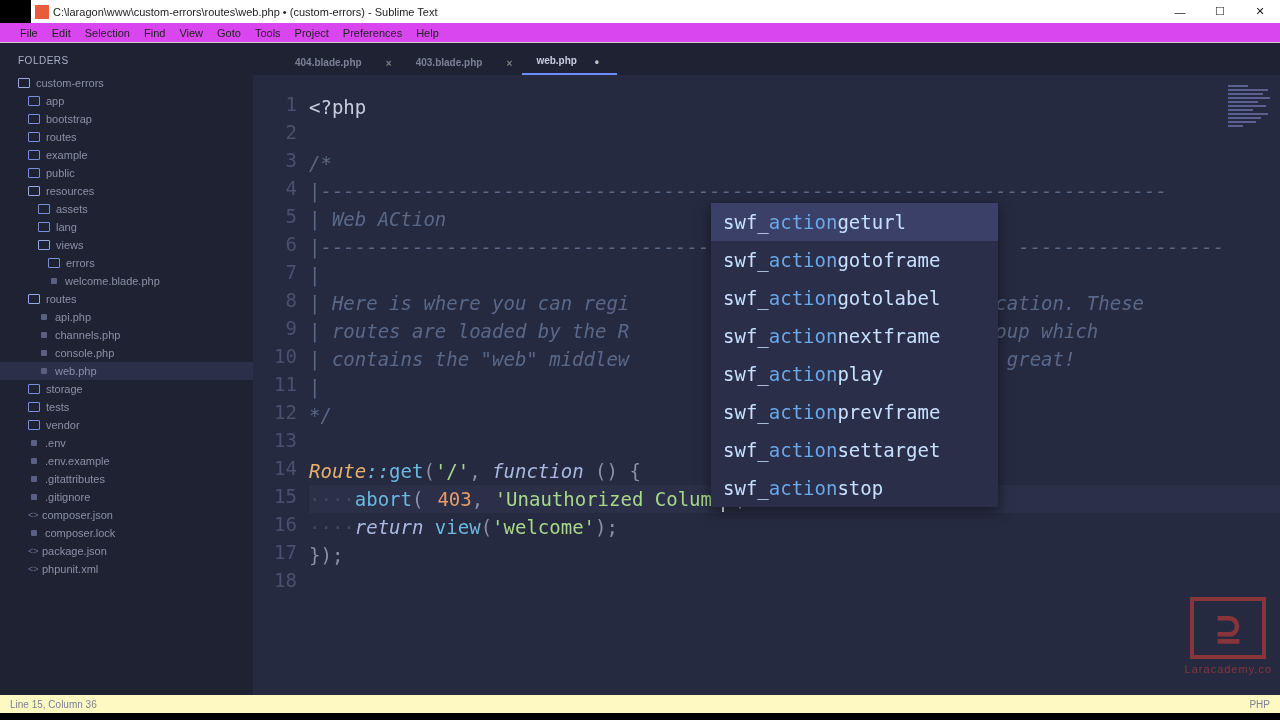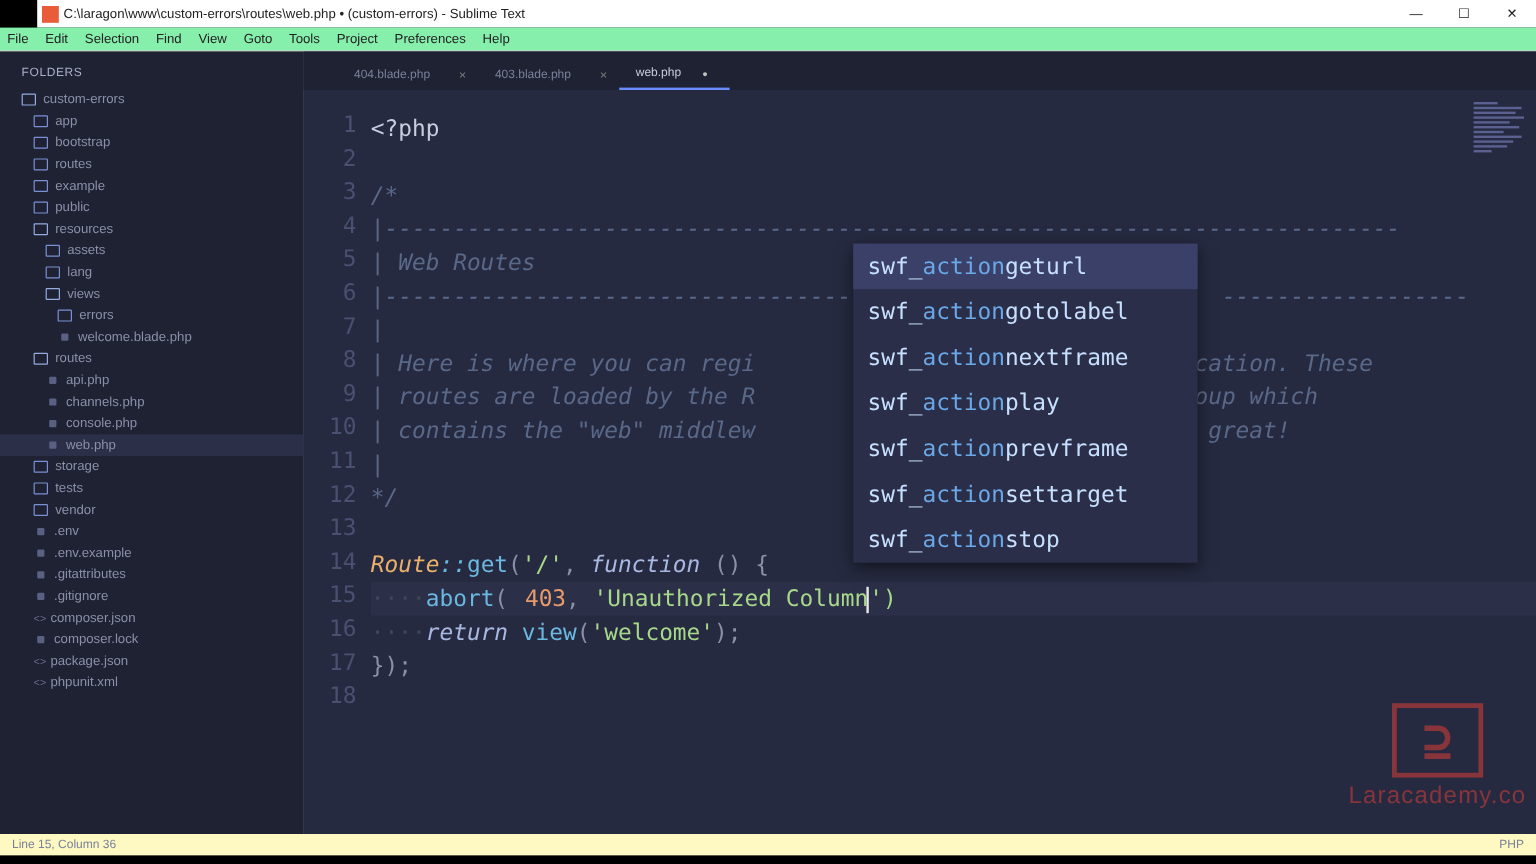--- a/index.html
+++ b/index.html
@@ -1,37 +1,37 @@
 <!DOCTYPE html>
 <html><head>
 <meta charset="utf-8">
 <style>
 * { margin: 0; padding: 0; box-sizing: border-box; }
 body { font-family: "Segoe UI", Arial, sans-serif; background: #000; width: 1280px; height: 720px; overflow: hidden; }
 .titlebar { height: 23px; background: #fff; display: flex; align-items: center; padding-left: 4px; font-size: 11px; color: #222; margin-left: 31px; }
 .titlebar .icon { width: 14px; height: 14px; background: #e85c3a; margin-right: 4px; display: inline-block; }
 .titlebar .controls { margin-left: auto; display: flex; }
 .titlebar .ctrl { width: 40px; height: 23px; display: flex; align-items: center; justify-content: center; font-size: 11px; color: #222; cursor: pointer; }
-.menubar { height: 20px; background: #86efac; display: flex; align-items: center; padding-left: 6px; font-size: 11px; color: #222; border-bottom: 1px solid #d0d0d0; }
+.menubar { height: 20px; background: #d946ef; display: flex; align-items: center; padding-left: 20px; font-size: 11px; color: #222; border-bottom: 1px solid #d0d0d0; }
 .menubar span { margin-right: 14px; cursor: pointer; }
-.app { display: flex; height: 652px; background: #737373; }
+.app { display: flex; height: 652px; background: #ec4899; }
 .sidebar { width: 253px; background: #1f2233; padding: 12px 0 0 0; color: #8a90a8; font-size: 11px; overflow: hidden; }
 .sidebar-title { padding: 0 0 8px 18px; font-size: 10px; letter-spacing: 0.5px; color: #aab0c8; }
 .tree-item { display: flex; align-items: center; padding: 3px 0 3px 18px; cursor: pointer; }
 .tree-item.indent1 { padding-left: 28px; }
 .tree-item.indent2 { padding-left: 38px; }
 .tree-item.indent3 { padding-left: 48px; }
 .tree-item.selected { background: #2b2f48; }
 .folder-icon { width: 12px; height: 10px; border: 1px solid #7a90d4; border-radius: 1px; margin-right: 6px; flex-shrink: 0; }
 .folder-icon.open { border-color: #94aae0; }
 .file-dot { width: 6px; height: 6px; background: #5a6082; border-radius: 1px; margin-right: 8px; margin-left: 3px; flex-shrink: 0; }
 .file-code { width: 8px; font-size: 9px; color: #6a7092; margin-right: 6px; flex-shrink: 0; }
 .editor-area { flex: 1; background: #262a40; display: flex; flex-direction: column; position: relative; }
 .tabs { height: 32px; background: #1f2233; display: flex; align-items: flex-end; padding-left: 28px; }
-.tab { padding: 7px 40px 7px 14px; font-size: 10px; color: #7a8098; cursor: pointer; position: relative; }
+.tab { padding: 7px 40px 7px 14px; font-size: 10px; color: #7a8098; cursor: pointer; position: relative; font-weight: bold; }
 .tab.active { color: #c8cde0; border-bottom: 2px solid #6b8cff; }
 .tab .dirty { position: absolute; right: 18px; top: 7px; color: #c0c0c0; font-size: 12px; }
 .tab .close { position: absolute; right: 10px; top: 8px; color: #808080; font-size: 10px; }
 .code { flex: 1; display: flex; position: relative; overflow: hidden; }
 .gutter { width: 56px; padding-top: 18px; text-align: right; font-family: Consolas, monospace; font-size: 19px; color: #4a5070; }
 .gutter div { height: 28px; padding-right: 12px; }
 .lines { flex: 1; padding-top: 18px; font-family: Consolas, monospace; font-size: 19px; line-height: 28px; position: relative; }
 .line { height: 28px; white-space: pre; color: #c8cde0; }
 .line.hl { background: #2b2f48; }
 .c-key { color: #a8b8e0; font-style: italic; }
@@ -49,21 +49,21 @@
 .autocomplete-item { padding: 5px 12px; color: #c8e0ff; cursor: pointer; }
 .autocomplete-item.sel { background: #3a4068; }
 .autocomplete-item .hl { color: #6ba8e8; }
 .minimap { position: absolute; right: 2px; top: 10px; width: 50px; height: 60px; }
 .minimap div { height: 2px; margin-bottom: 2px; background: #5a6090; }
 .statusbar { height: 18px; background: #fef9c3; display: flex; align-items: center; padding: 0 10px; font-size: 10px; color: #7a8098; }
 .statusbar .right { margin-left: auto; }
 .watermark { position: absolute; right: 8px; bottom: 20px; opacity: 0.7; text-align: center; }
 .watermark .logo { width: 76px; height: 62px; border: 4px solid #b0393a; display: flex; align-items: center; justify-content: center; margin: 0 auto 4px; }
 .watermark .logo-inner { font-size: 42px; color: #b0393a; font-weight: bold; font-family: monospace; }
-.watermark .text { font-size: 20px; color: #b0393a; letter-spacing: 1px; }
+.watermark .text { font-size: 11px; color: #b0393a; letter-spacing: 1px; }
 .bottombar { height: 25px; background: #000; }
 </style>
 </head>
 <body>
 
 <div class="titlebar">
   <span class="icon"></span>
   <span>C:\laragon\www\custom-errors\routes\web.php • (custom-errors) - Sublime Text</span>
   <div class="controls">
     <div class="ctrl">—</div>
@@ -230,37 +230,38 @@
           <div>15</div>
           <div>16</div>
           <div>17</div>
           <div>18</div>
         </div>
       <div class="lines">
         <div class="line"><span class="c-pre">&lt;?php</span></div>
         <div class="line"></div>
         <div class="line"><span class="c-com">/*</span></div>
         <div class="line"><span class="c-com">|--------------------------------------------------------------------------</span></div>
-        <div class="line"><span class="c-com"><span>| Web Routes</span></span></div>
+        <div class="line"><span class="c-com"><span>| Web ACtion</span></span></div>
         <div class="line"><span class="c-com">|------------------------------------</span><span style="visibility:hidden">xxxxxxxxxxxxxxxxxxxxxxxxx</span><span class="c-com">------------------</span></div>
         <div class="line"><span class="c-com">|</span></div>
         <div class="line"><span class="c-com"><span>| Here is where you can regi</span></span><span style="visibility:hidden">xxxxxxxxxxxxxxxxxxxxxxxxx</span><span class="c-com">r application. These</span></div>
         <div class="line"><span class="c-com"><span>| routes are loaded by the R</span></span><span style="visibility:hidden">xxxxxxxxxxxxxxxxxxxxxxxxx</span><span class="c-com"><span>in a group which</span></span></div>
         <div class="line"><span class="c-com"><span>| contains the "web" middlew</span></span><span style="visibility:hidden">xxxxxxxxxxxxxxxxxxxxxxxxx</span><span class="c-com"><span>mething great!</span></span></div>
         <div class="line"><span class="c-com">|</span></div>
         <div class="line"><span class="c-com">*/</span></div>
         <div class="line"></div>
         <div class="line"><span class="c-cls">Route</span><span class="c-op">::</span><span class="c-fn">get</span><span class="c-punc">(</span><span class="c-str">'/'</span><span class="c-punc">, </span><span class="c-key">function</span><span class="c-punc"> ()</span><span class="c-dot"> </span><span class="c-punc">{</span></div>
         <div class="line hl"><span class="c-dot">····</span><span class="c-fn">abort</span><span class="c-punc">(</span><span class="c-num">403</span><span class="c-punc">, </span><span class="c-str">'Unauthorized Column</span><span class="cursor"></span><span class="c-str">')</span></div>
         <div class="line"><span class="c-dot">····</span><span class="c-key">return</span><span class="c-dot"> </span><span class="c-fn">view</span><span class="c-punc">(</span><span class="c-str">'welcome'</span><span class="c-punc">);</span></div>
         <div class="line"><span class="c-punc">});</span></div>
         <div class="line"></div>
 
         <div class="autocomplete" id="autocomplete">
             <div class="autocomplete-item sel"><span>swf_</span><span class="hl">action</span><span>geturl</span></div>
+            <div class="autocomplete-item"><span>swf_</span><span class="hl">action</span><span>gotoframe</span></div>
             <div class="autocomplete-item"><span>swf_</span><span class="hl">action</span><span>gotolabel</span></div>
             <div class="autocomplete-item"><span>swf_</span><span class="hl">action</span><span>nextframe</span></div>
             <div class="autocomplete-item"><span>swf_</span><span class="hl">action</span><span>play</span></div>
             <div class="autocomplete-item"><span>swf_</span><span class="hl">action</span><span>prevframe</span></div>
             <div class="autocomplete-item"><span>swf_</span><span class="hl">action</span><span>settarget</span></div>
             <div class="autocomplete-item"><span>swf_</span><span class="hl">action</span><span>stop</span></div>
           </div>
       </div>
 
       <div class="minimap">

